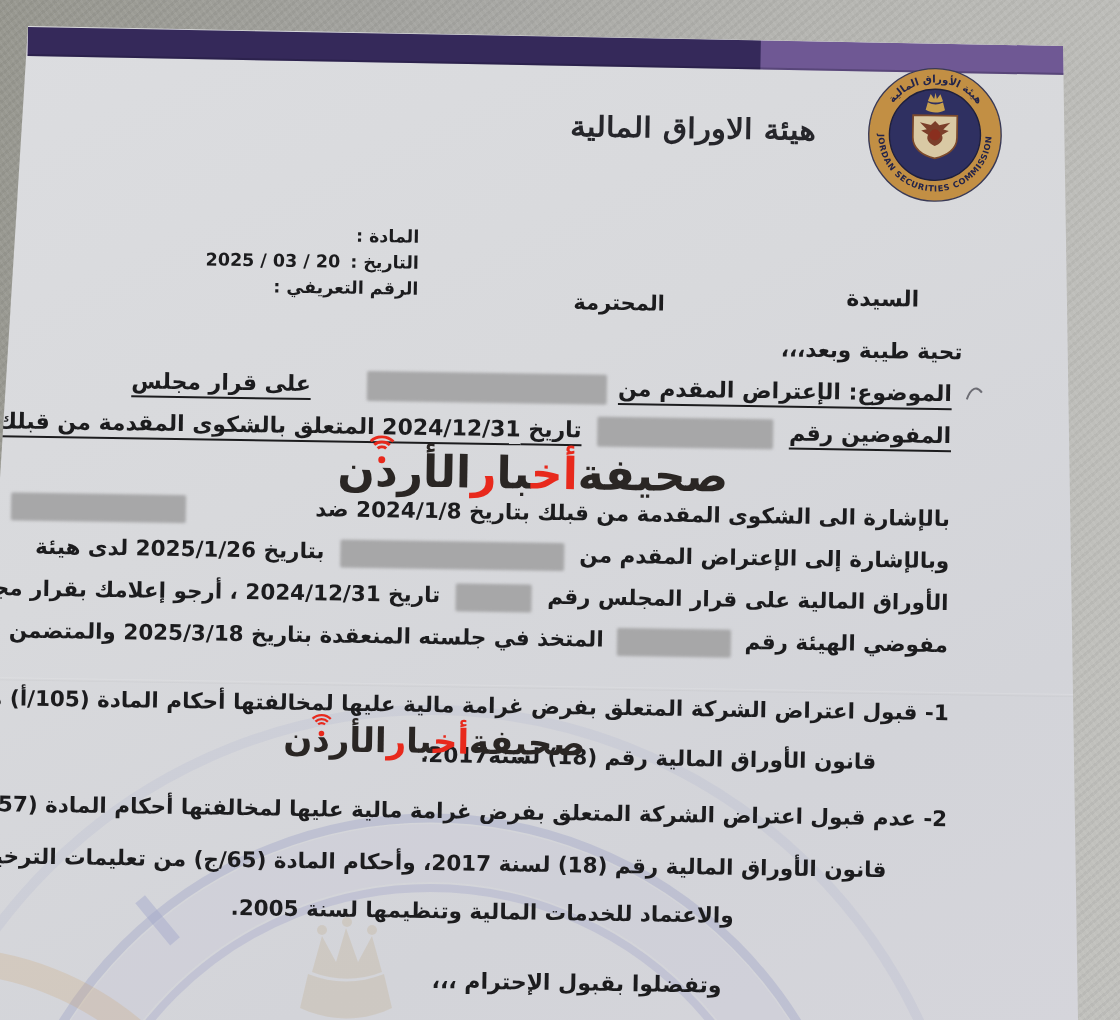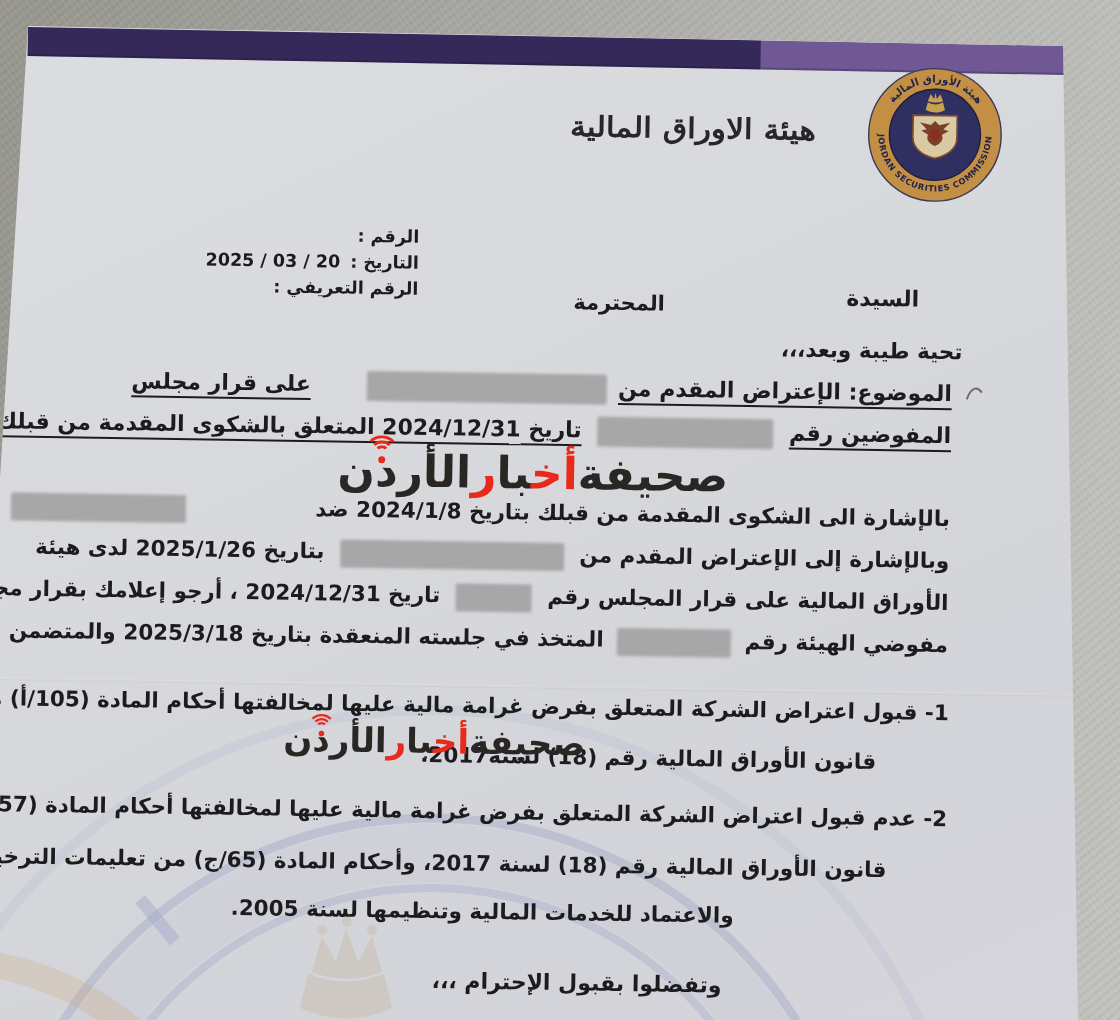--- a/index.html
+++ b/index.html
@@ -121,21 +121,21 @@
         <text font-size="15" font-weight="bold" fill="#23244a" font-family="DejaVu Sans, Liberation Sans, sans-serif">
           <textPath href="#sealTop" startOffset="50%" text-anchor="middle">هيئة الأوراق المالية</textPath>
         </text>
         <text font-size="12" font-weight="bold" fill="#23244a" letter-spacing="1" font-family="DejaVu Sans, Liberation Sans, sans-serif">
           <textPath href="#sealBot" startOffset="50%" text-anchor="middle">JORDAN SECURITIES COMMISSION</textPath>
         </text>
       </svg>
 
       <div class="meta">
         <div class="row">
-          <span>الرقم :</span>
+          <span>المادة :</span>
           <span class="val"></span>
         </div>
         <div class="row">
           <span>التاريخ :</span>
           <span class="val">20 / 03 / 2025</span>
         </div>
         <div class="row">
           <span>الرقم التعريفي :</span>
           <span class="val"></span>
         </div>

